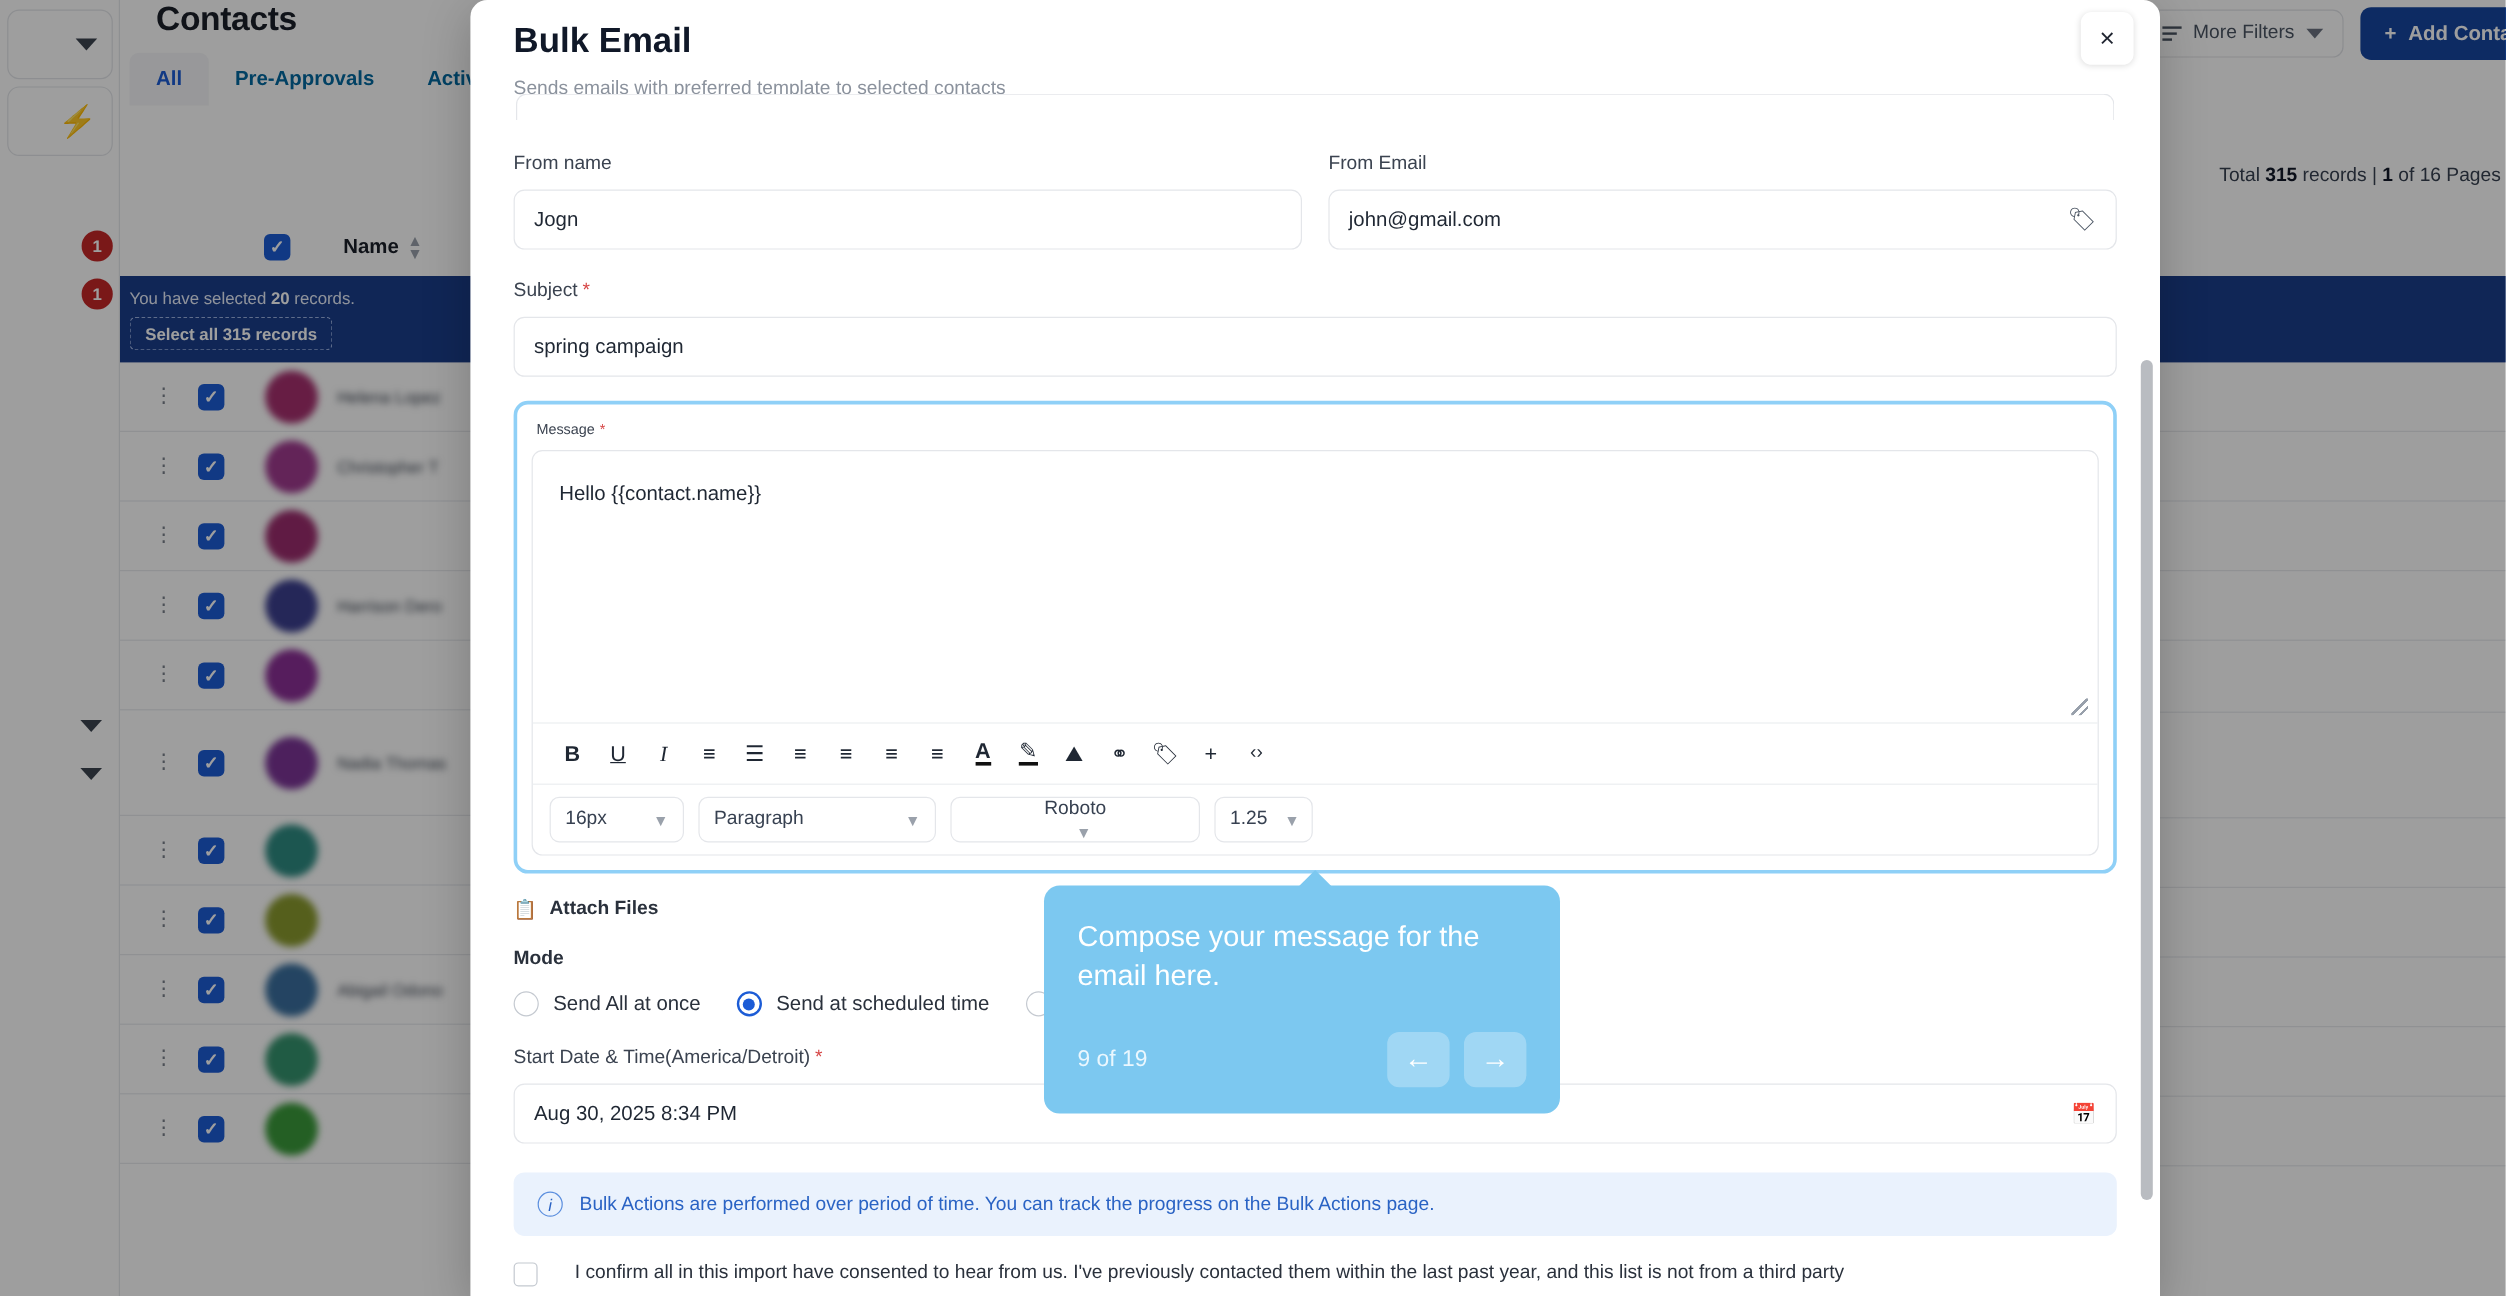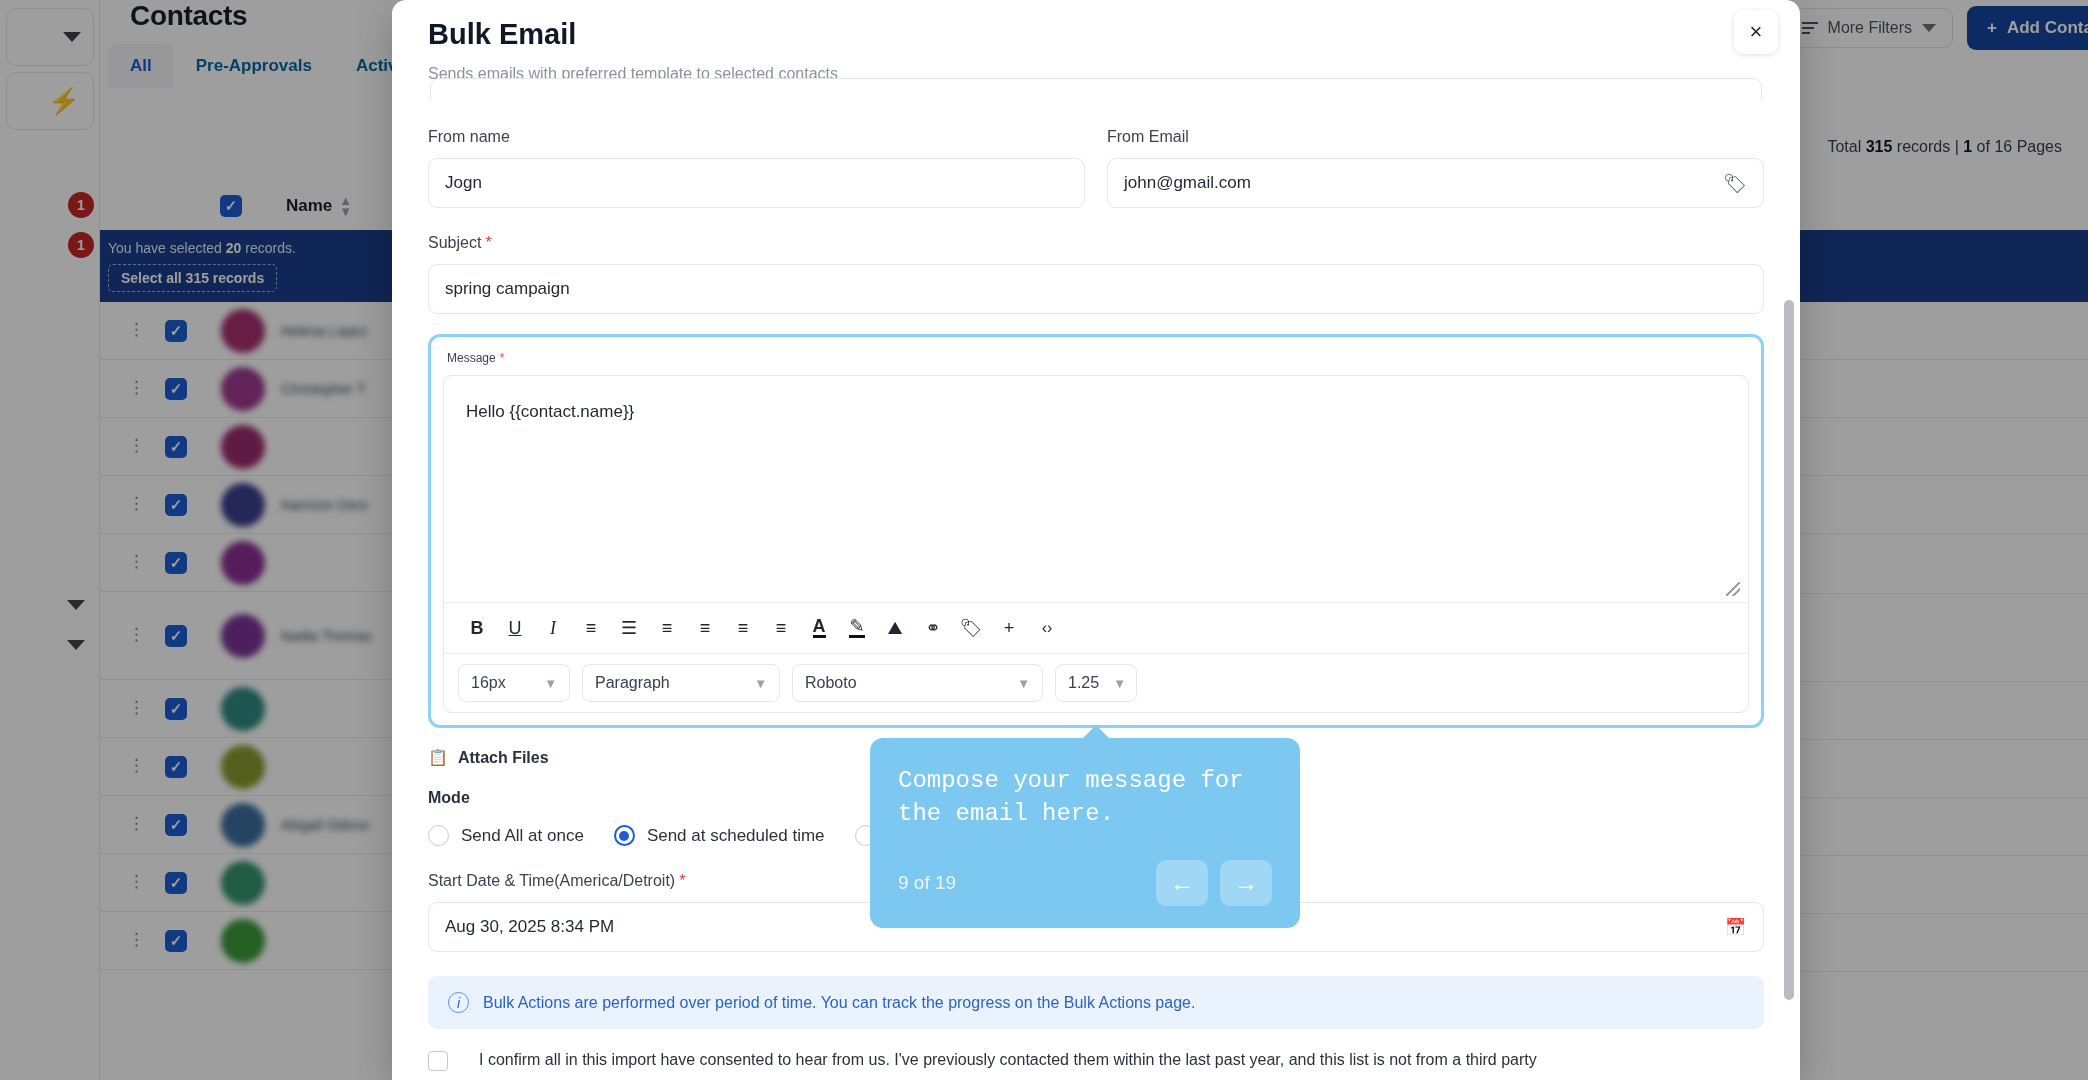--- a/index.html
+++ b/index.html
@@ -131,21 +131,21 @@
   .filter-lines { display: inline-block; width: 16px; }
   .filter-lines i { display: block; height: 2px; background: #4b5563; margin: 3px 0; }
   .filter-lines i:nth-child(2) { width: 12px; }
   .filter-lines i:nth-child(3) { width: 8px; }
   .add-btn {
     background: #1546a0; color: #fff; border-radius: 9px; padding: 12px 20px;
     font-size: 17px; font-weight: 600; display: flex; align-items: center; gap: 10px;
     margin-right: -40px;
   }
   .total-line {
-    position: absolute; right: 26px; top: 138px; font-size: 16px; color: #374151;
+    position: absolute; right: 4px; top: 138px; font-size: 16px; color: #374151;
     white-space: nowrap;
   }
   .total-line b { color: #111827; }
   .la-head {
     position: absolute; left: 14px; top: 182px; font-size: 17px; font-weight: 700;
     color: #1a1f29; display: flex; align-items: center; gap: 7px;
   }
   .bulk-bar {
     position: absolute; left: 0; top: 230px; width: 100%; height: 72px;
     background: #1a3e8c; color: #fff; display: flex; align-items: center;
@@ -243,21 +243,21 @@
     gap: 12px; padding: 10px 14px;
   }
   .sel {
     border: 1px solid #e4e6ea; border-radius: 8px; height: 38px;
     display: flex; align-items: center; justify-content: space-between;
     padding: 0 12px; font-size: 16px; color: #374151; background: #fff;
   }
   .sel .cv { color: #9aa1ab; font-size: 13px; margin-left: 14px; }
   .sel.w1 { width: 112px; }
   .sel.w2 { width: 198px; gap: 37px; }
-  .sel.w3 { width: 251px; }
+  .sel.w3 { width: 208px; flex-direction: column; }
   .sel.w4 { width: 82px; }
 
   .attach {
     margin-top: 20px; display: flex; align-items: center; gap: 10px;
     font-size: 16px; font-weight: 700; color: #2a313c;
   }
   .mode-lbl { margin-top: 22px; font-size: 16px; font-weight: 700; color: #2a313c; }
   .radios { margin-top: 18px; display: flex; align-items: center; gap: 30px; }
   .rad { display: flex; align-items: center; gap: 12px; font-size: 17px; color: #2a313c; }
   .ro {
@@ -295,21 +295,21 @@
   .tooltip {
     position: absolute; left: 870px; top: 738px; width: 430px;
     background: #7cc8f0; border-radius: 13px; padding: 26px 28px 22px 28px;
     z-index: 90; color: #ffffff;
   }
   .tt-arrow {
     position: absolute; left: 212px; top: -13px; width: 0; height: 0;
     border-left: 14px solid transparent; border-right: 14px solid transparent;
     border-bottom: 14px solid #7cc8f0;
   }
-  .tt-text { font-size: 24px; line-height: 1.38; font-family: Liberation Mono, monospace; }
+  .tt-text { font-size: 24px; line-height: 1.38; }
   .tt-foot { margin-top: 30px; display: flex; align-items: center; justify-content: space-between; }
   .tt-count { font-size: 19px; color: #eaf7fe; }
   .tt-navs { display: flex; gap: 12px; }
   .tt-btn {
     width: 52px; height: 46px; border-radius: 10px; background: rgba(255,255,255,0.28);
     display: flex; align-items: center; justify-content: center;
     color: #fff; font-size: 24px;
   }
 </style>
 </head>

